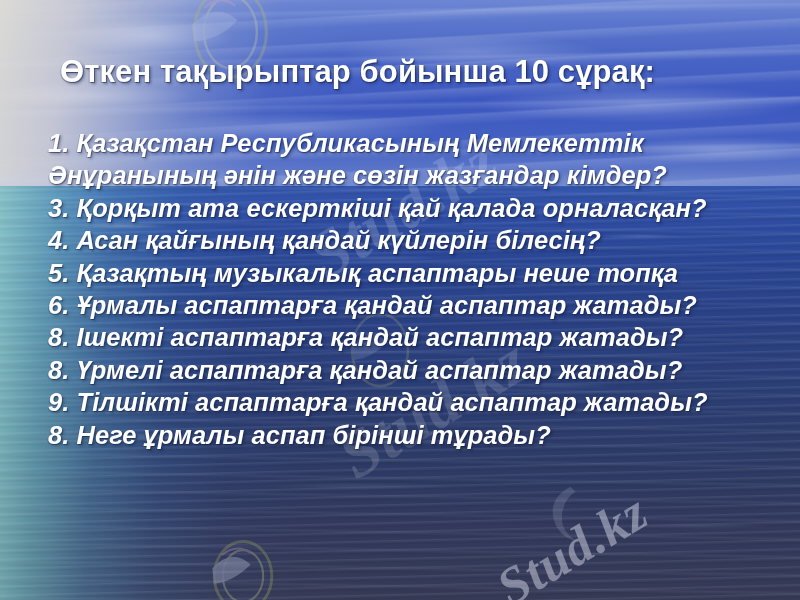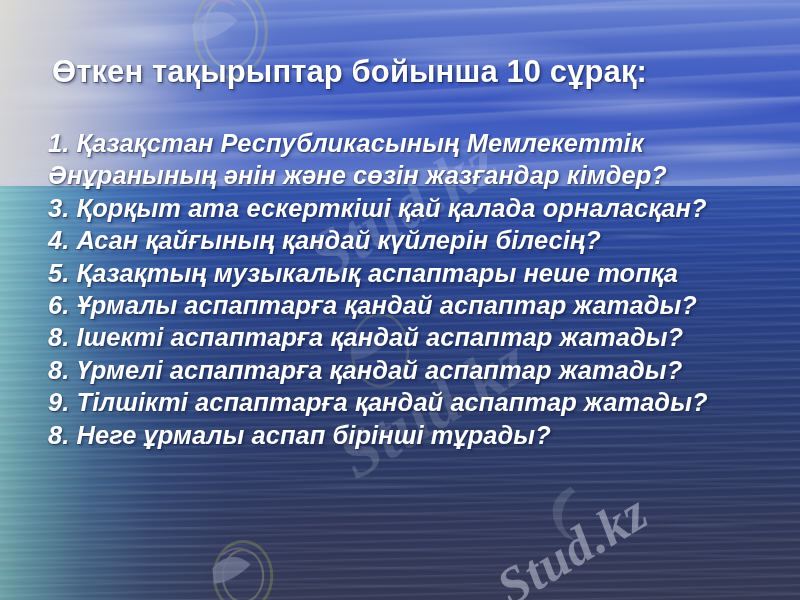--- a/index.html
+++ b/index.html
@@ -196,21 +196,21 @@
 
   
   .content {
     position: absolute;
     left: 0; top: 0;
     width: 800px; height: 600px;
   }
 
   #slide-title {
     position: absolute;
-    left: 52px;
+    left: 60px;
     top: 33px;
     font-size: 31px;
     font-weight: 700;
     color: #ffffff;
     letter-spacing: 0.1px;
     text-shadow:
        1px 1px 0 rgba(20,30,70,0.45),
       -1px 1px 0 rgba(20,30,70,0.22),
        2px 2px 3px rgba(10,20,55,0.38);
     white-space: nowrap;

